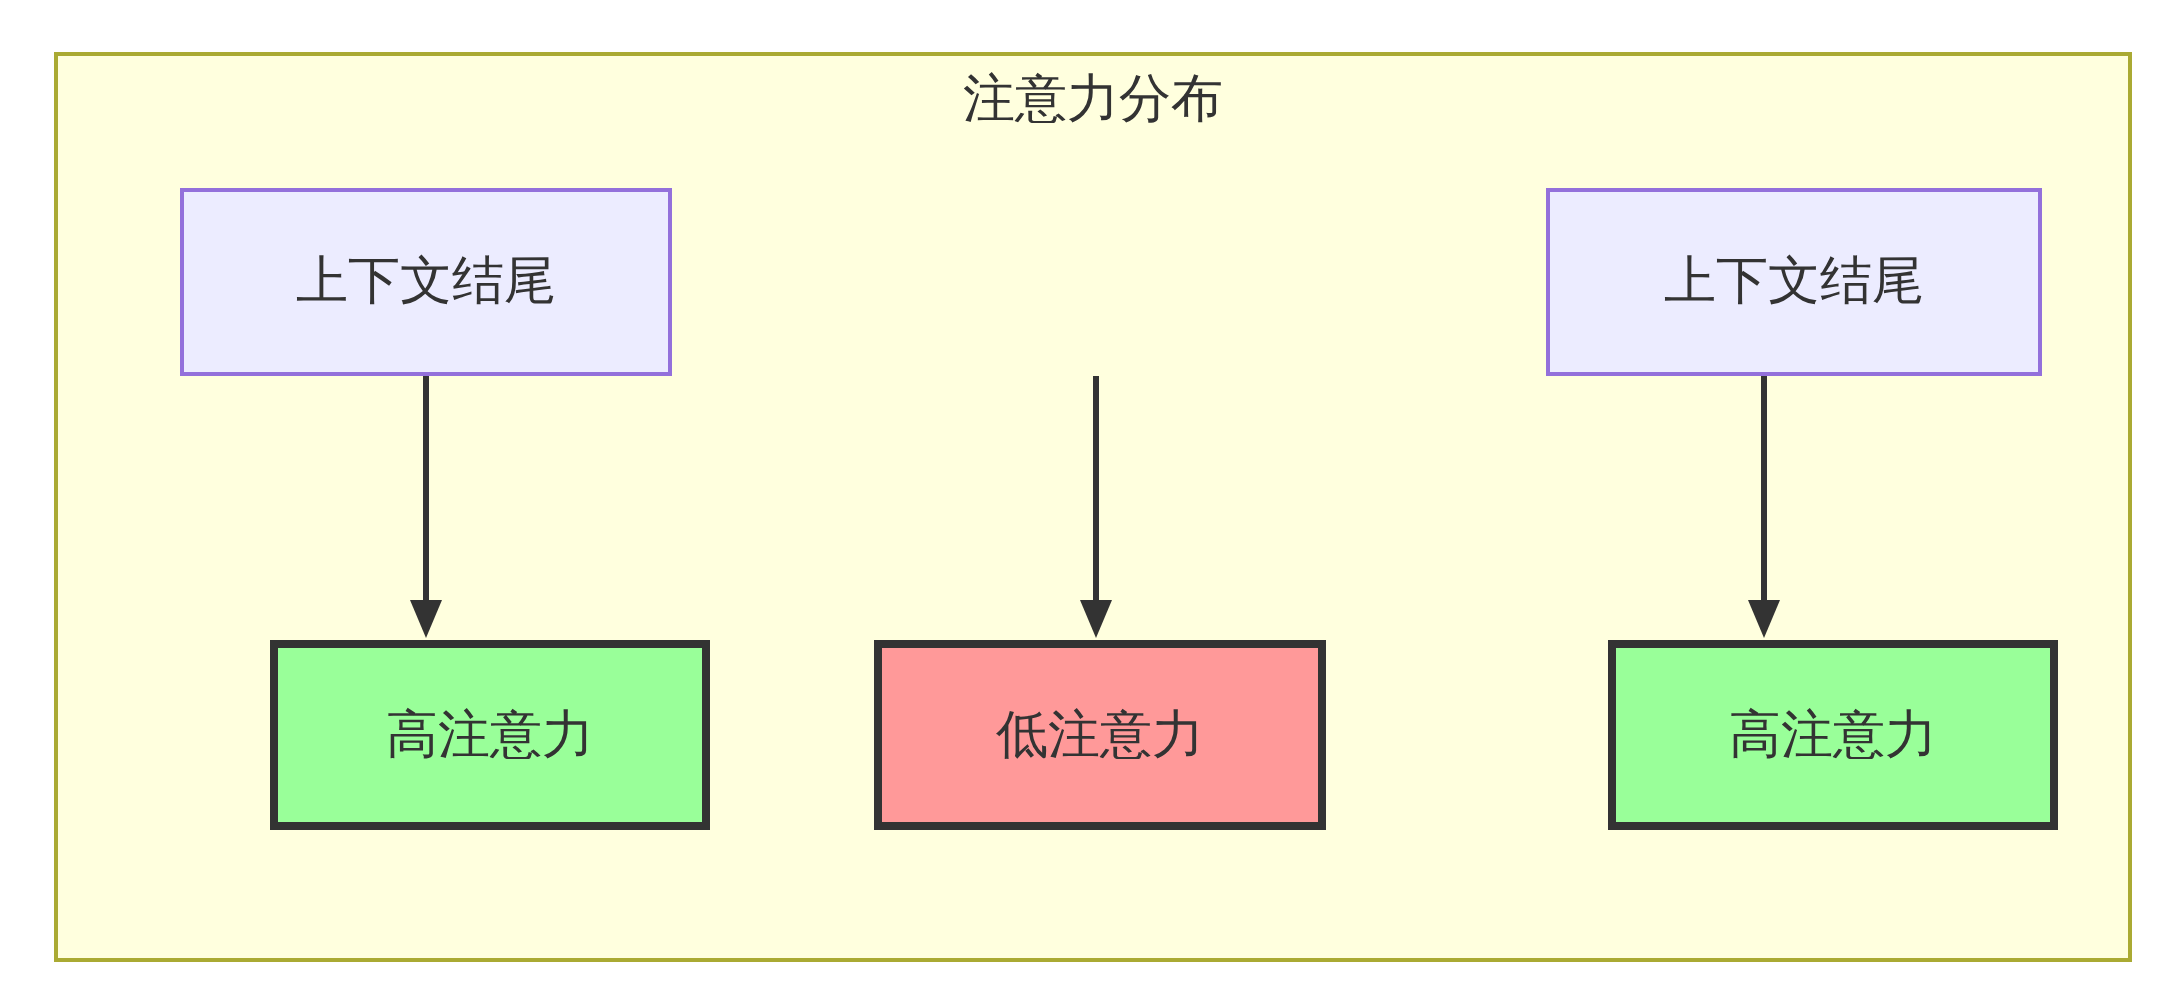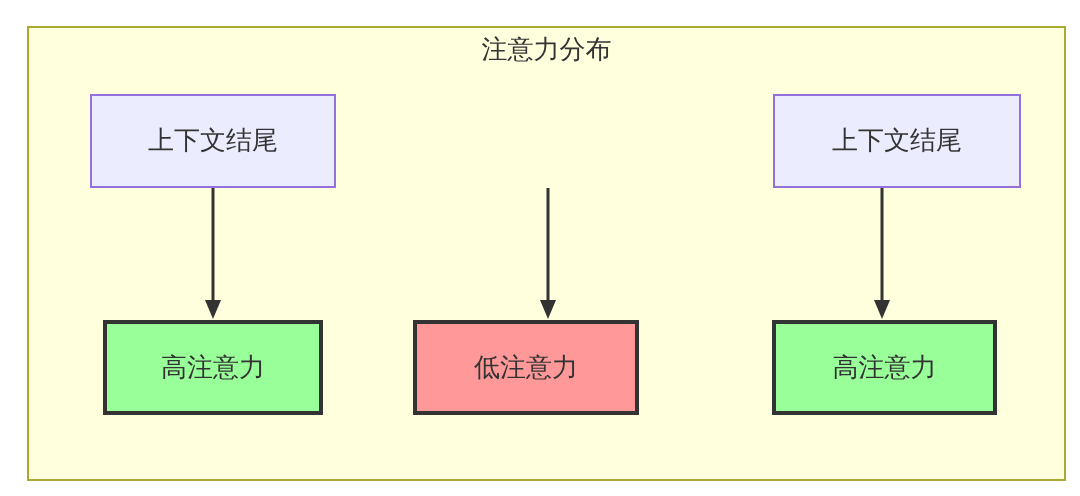--- a/index.html
+++ b/index.html
@@ -46,28 +46,28 @@
     background: var(--context-node-fill, #ececff);
     border: 2px solid var(--context-node-border, #9370db);
     top: 66px;
     height: 94px;
   }
   .node.attention {
     border: 4px solid var(--attention-node-border, #333333);
     top: 292px;
     height: 95px;
   }
-  .node.high { background: var(--high-attention-fill, #99ff99); }
+  .node.high { background: var(--high-attention-fill, #99ff99); margin-left: 32px; }
   .node.low  { background: var(--low-attention-fill, #ff9999); }
 
   .node-a { left: 61px;  width: 246px; }
   .node-b { left: 394px; width: 249px; }
   .node-c { left: 744px; width: 248px; }
   .node-d { left: 74px;  width: 220px; }
-  .node-e { left: 384px; width: 226px; }
+  .node-e { left: 408px; width: 226px; }
   .node-f { left: 743px; width: 225px; }
 
   .edges-layer {
     position: absolute;
     left: 0;
     top: 0;
     width: 1035px;
     height: 451px;
     pointer-events: none;
   }

